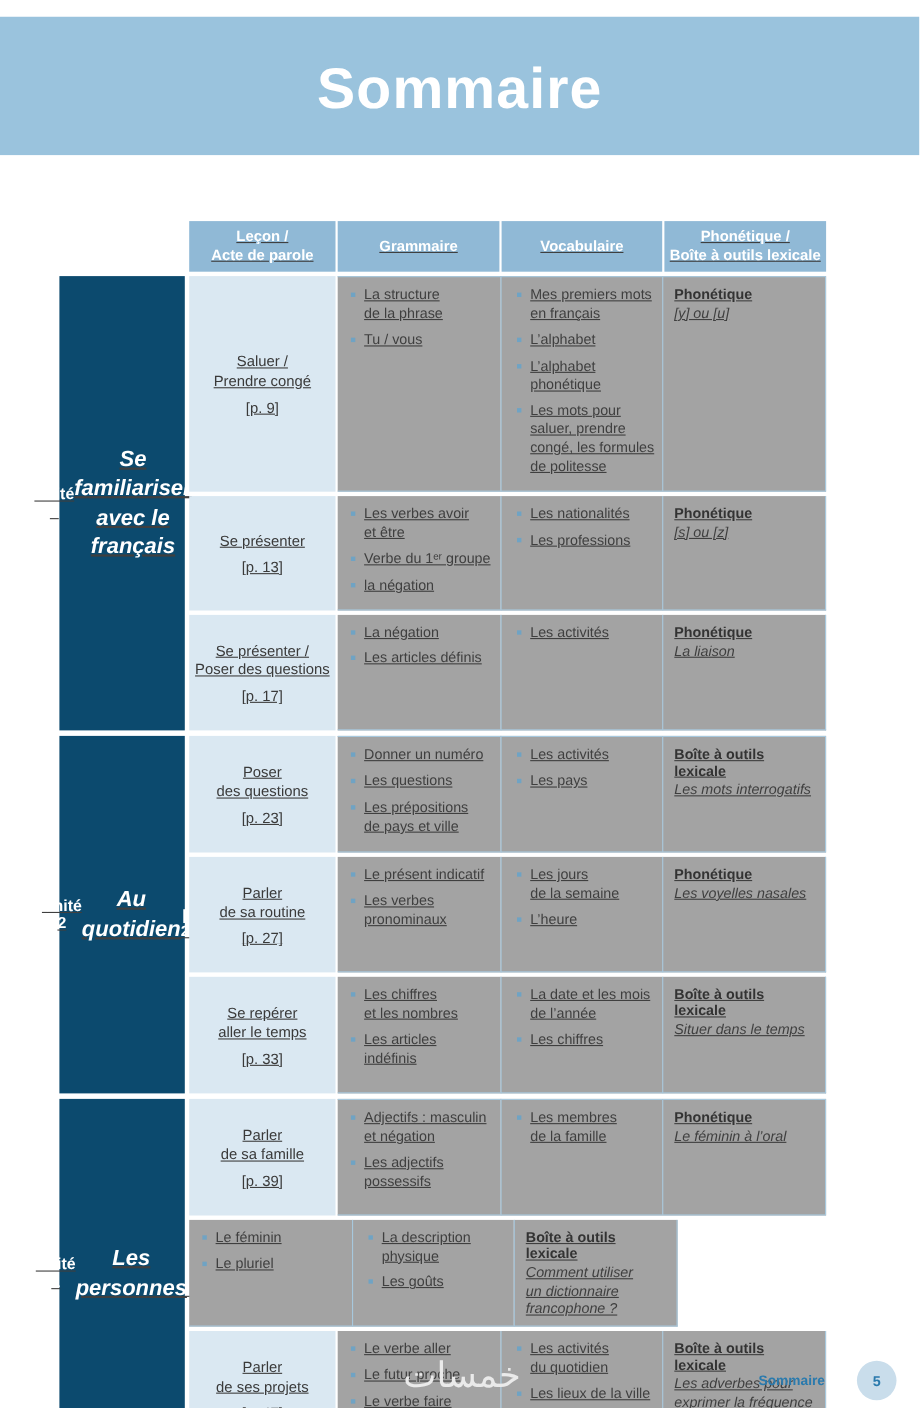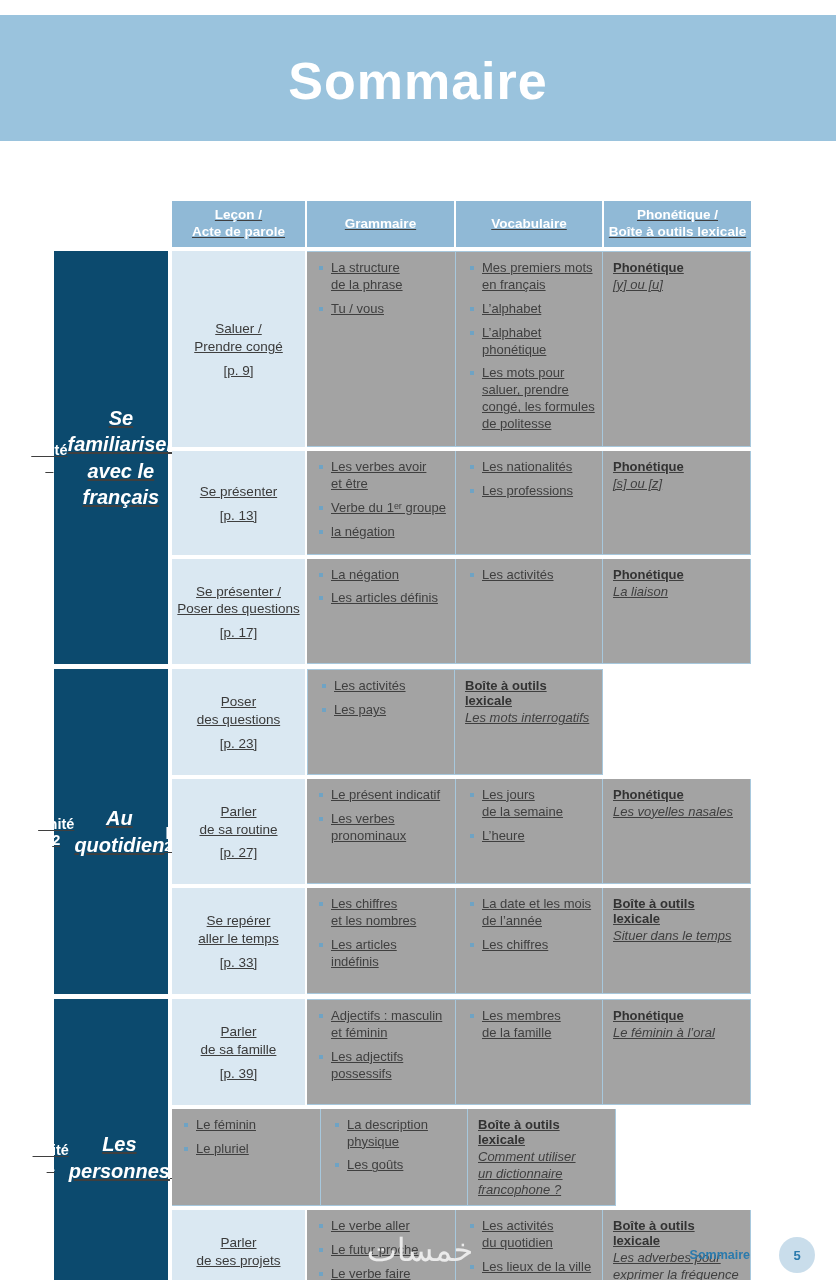--- a/index.html
+++ b/index.html
@@ -255,20 +255,37 @@
           <div class="unit-page">[p. 21]</div>
         </div>
         <div class="rows">
 
           <div class="row r4">
             <div class="lesson-cell">
               <div class="lesson-name">Poser
 des questions</div>
               <div class="lesson-page">[p. 23]</div>
             </div>
+            <div class="cell cell-gram">
+              <ul class="bullets">
+                <li>
+                    <span class="bullet"></span>
+                    <span class="bullet-text">Donner un numéro</span>
+                  </li>
+                <li>
+                    <span class="bullet"></span>
+                    <span class="bullet-text">Les questions</span>
+                  </li>
+                <li>
+                    <span class="bullet"></span>
+                    <span class="bullet-text">Les prépositions
+de pays et ville</span>
+                  </li>
+              </ul>
+            </div>
             <div class="cell cell-vocab">
               <ul class="bullets">
                 <li>
                     <span class="bullet"></span>
                     <span class="bullet-text">Les activités</span>
                   </li>
                 <li>
                     <span class="bullet"></span>
                     <span class="bullet-text">Les pays</span>
                   </li>
@@ -372,21 +389,21 @@
             <div class="lesson-cell">
               <div class="lesson-name">Parler
 de sa famille</div>
               <div class="lesson-page">[p. 39]</div>
             </div>
             <div class="cell cell-gram">
               <ul class="bullets">
                 <li>
                     <span class="bullet"></span>
                     <span class="bullet-text">Adjectifs : masculin
-et féminin</span>
+et négation</span>
                   </li>
                 <li>
                     <span class="bullet"></span>
                     <span class="bullet-text">Les adjectifs
 possessifs</span>
                   </li>
               </ul>
             </div>
             <div class="cell cell-vocab">
               <ul class="bullets">

